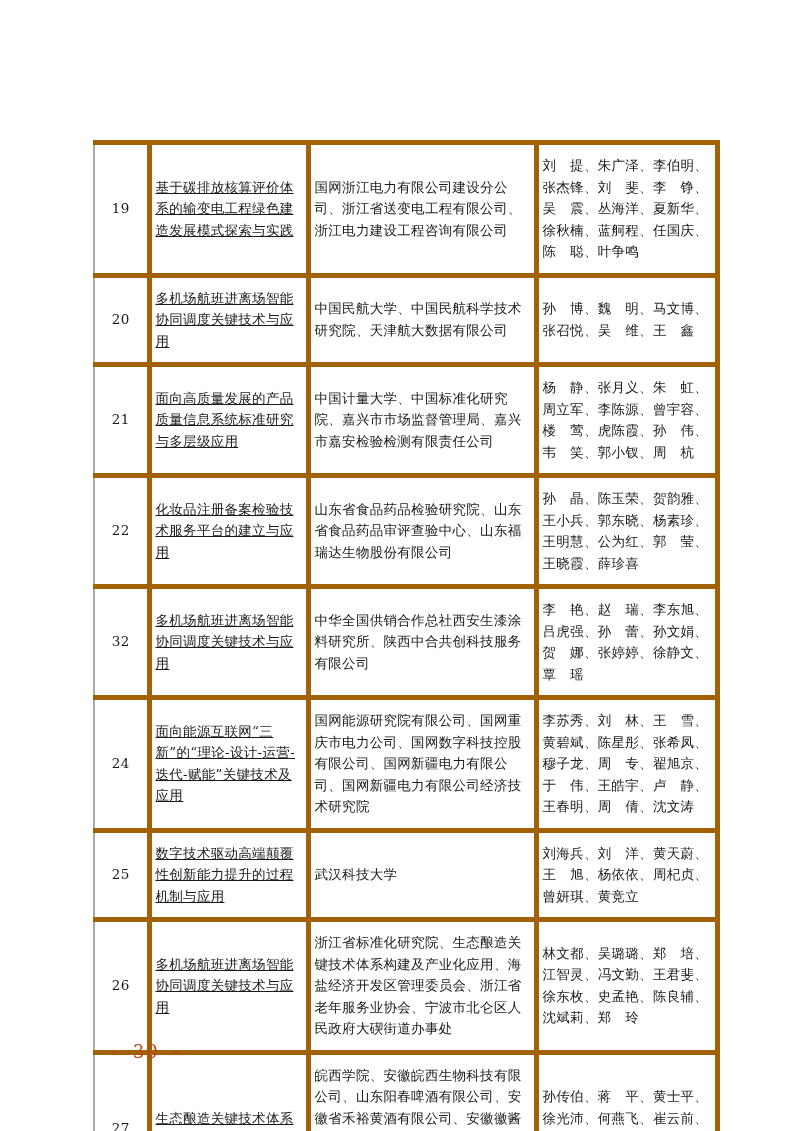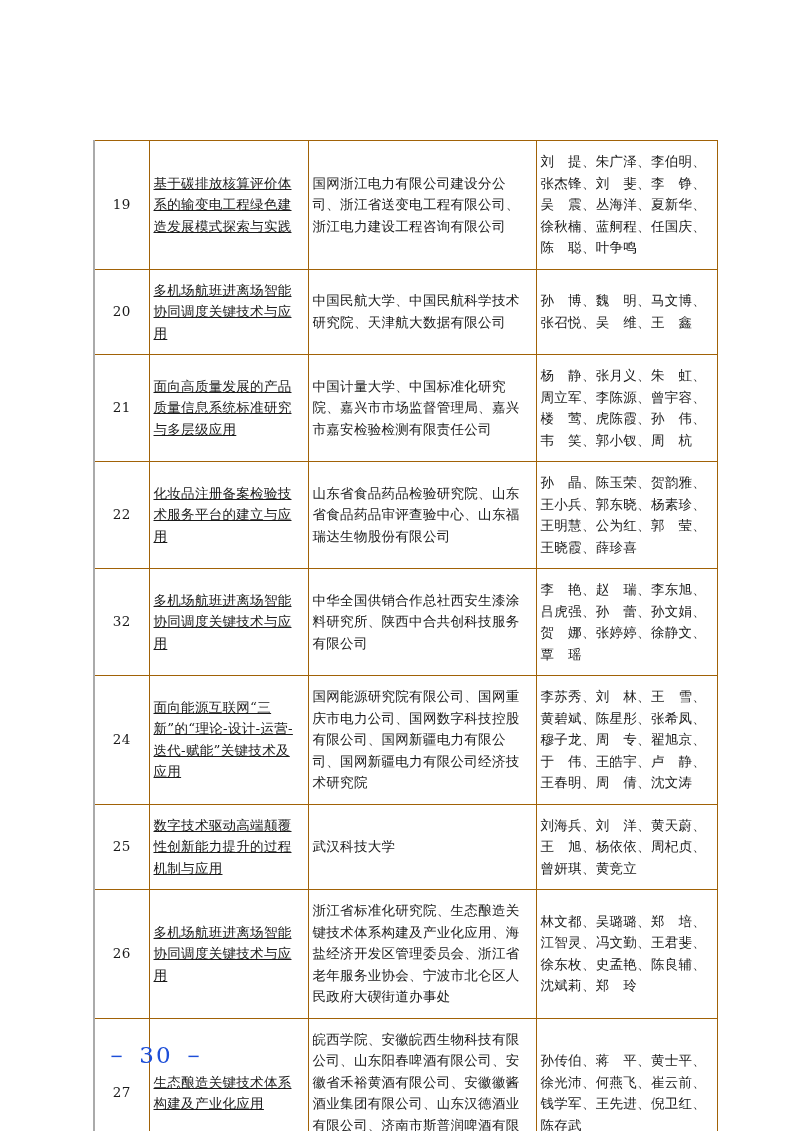--- a/index.html
+++ b/index.html
@@ -1,30 +1,30 @@
 <!DOCTYPE html>
 <html><head>
 <meta charset="utf-8">
 <style>
   html, body { margin: 0; padding: 0; background: #ffffff; }
   body { width: 800px; height: 1131px; position: relative; overflow: hidden;
          font-family: "DejaVu Serif", "Liberation Serif", serif; color: #1a1a1a; }
   .page { position: absolute; left: 0; top: 0; width: 800px; height: 1131px; }
   table.awards { position: absolute; left: 93px; top: 140px; width: 623px;
                  border-collapse: collapse; table-layout: fixed; }
-  table.awards td { border: 1px solid #a16207; padding: 10px 4px; vertical-align: middle;
+  table.awards td { border: 5px solid #a16207; padding: 10px 4px; vertical-align: middle;
                     font-size: 13.5px; line-height: 21.5px; letter-spacing: 0.3px; }
   table.awards tr:last-child td { border-bottom: 2px solid #888; }
   table.awards td:first-child { border-left: 2px solid #aaa; margin-left: 12px; }
   td.num { text-align: center; font-size: 14px; }
   td.title { padding-left: 8px; text-decoration: underline; }
   td.org { padding-left: 6px; margin-top: 6px; }
   td.names { padding-left: 6px; }
-  .page-number { position: absolute; left: 105px; top: 1040px; font-size: 23px;
-                 letter-spacing: 2px; color: #1d4ed8; }
+  .page-number { position: absolute; left: 105px; top: 1040px; font-size: 18px;
+                 letter-spacing: 2px; color: #c2410c; }
 </style>
 </head>
 <body>
 
 <div class="page">
   <table class="awards">
     <colgroup>
       <col style="width:55px">
       <col style="width:159px">
       <col style="width:228px">

